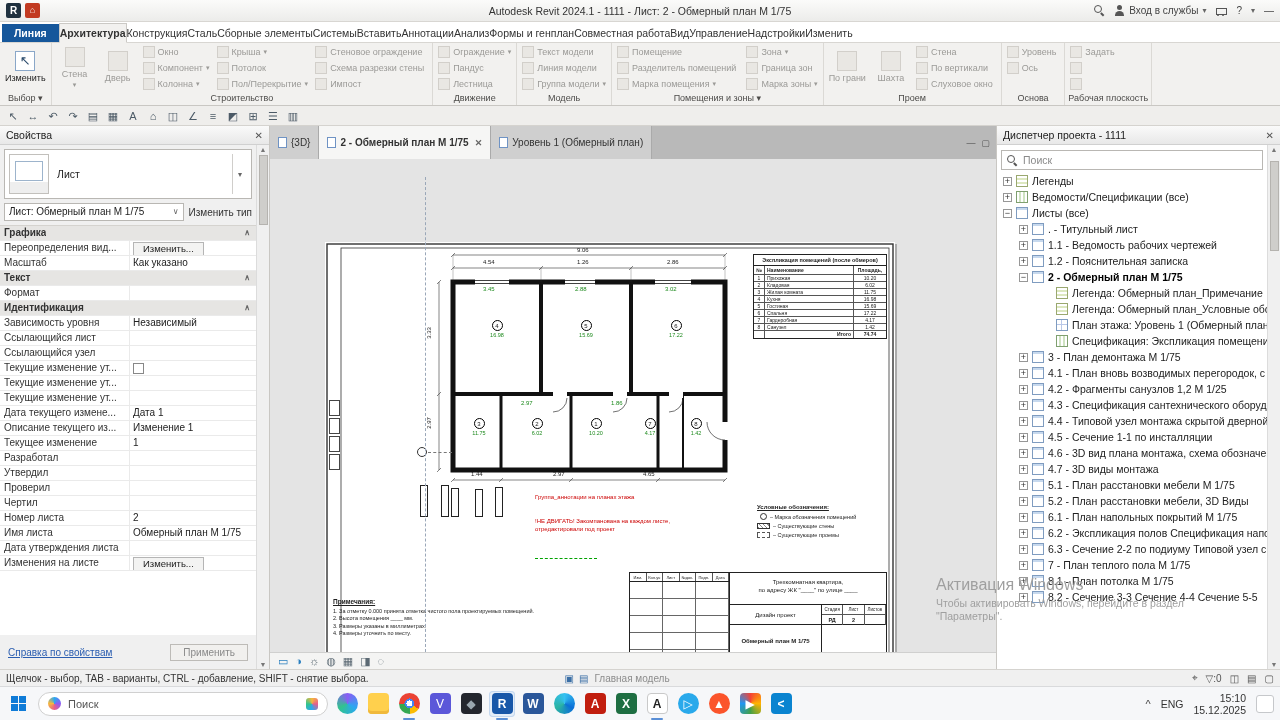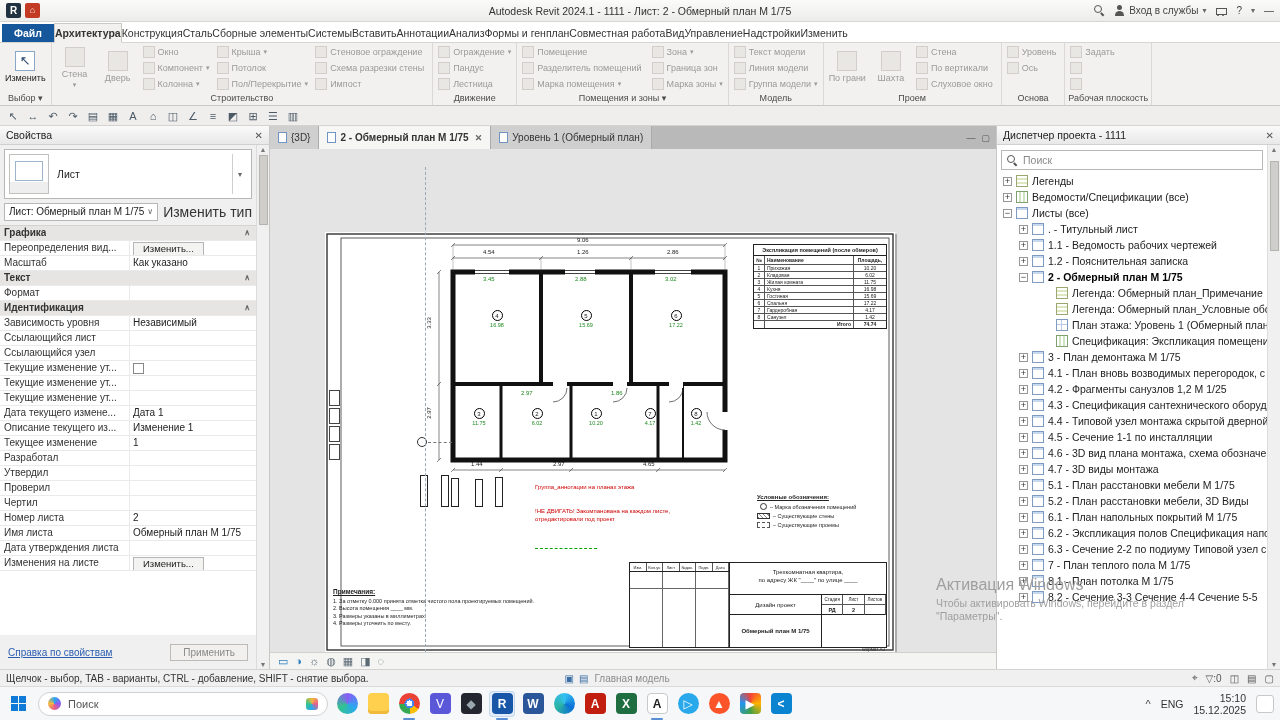--- a/index.html
+++ b/index.html
@@ -58,42 +58,42 @@
   .pbody{flex:1;display:flex;min-height:0;}
   .pcol{flex:1;display:flex;flex-direction:column;background:#f0f0f0;min-width:0;}
   .ptype{margin:4px;background:#fff;border:1px solid #b9b7b3;height:50px;display:flex;align-items:center;gap:8px;padding:4px;}
   .ptype .img{width:40px;height:40px;border:1px solid #c2c0bc;background:linear-gradient(180deg,#fff 70%,#eee 70%);position:relative;}
   .ptype .img::after{content:"";position:absolute;left:5px;top:6px;right:5px;height:18px;border:1px solid #9db4cc;}
   .ptype .cap{font-size:10.5px;}
   .ptype .dd{margin-left:auto;align-self:stretch;width:15px;border-left:1px solid #d0cecb;display:flex;align-items:center;justify-content:center;color:#666;font-size:8px;}
   .pcombo{display:flex;align-items:center;margin:0 4px 4px;gap:5px;text-align:right;}
   .pcombo .sel{flex:1;background:#fff;border:1px solid #b9b7b3;height:18px;line-height:16px;padding:0 4px;font-size:10px;display:flex;}
   .pcombo .sel .car{margin-left:auto;color:#666;font-size:8px;}
-  .pcombo .etype{font-size:14px;color:#333;white-space:nowrap;}
+  .pcombo .etype{font-size:10px;color:#333;white-space:nowrap;}
   .pgrid{flex:1;background:#fff;border-top:1px solid #d5d3cf;overflow:hidden;}
   .prow{display:flex;height:15px;line-height:14px;border-bottom:1px solid #eaeaea;font-size:10px;background:#fff;}
   .plab{width:130px;padding-left:4px;border-right:1px solid #eaeaea;overflow:hidden;white-space:nowrap;color:#333;}
   .pval{flex:1;padding-left:3px;overflow:hidden;white-space:nowrap;}
   .prow.section{background:#e6e5e3;font-weight:bold;position:relative;}
   .prow.section .plab{border-right:none;width:auto;}
   .prow.section::after{content:"\2227";position:absolute;right:6px;top:0;font-size:8px;color:#666;}
   .prow.btnval .pvt{display:inline-block;border:1px solid #b5b5b5;background:#f3f3f2;padding:0 9px;height:14px;line-height:11px;margin-top:1px;font-size:9.5px;}
   .prow.chk .pval::before{content:"";display:inline-block;width:9px;height:9px;border:1px solid #888;background:#fff;margin-top:2px;}
   .prow.chk.on .pval::before{content:"\2713";font-size:9px;line-height:8px;text-align:center;color:#222;}
   .pfoot{height:34px;display:flex;align-items:center;padding:0 8px;gap:8px;}
   .pfoot .hlp{color:#2a5db0;text-decoration:underline;font-size:10px;}
   .pfoot .apply{margin-left:auto;border:1px solid #bdbbb7;background:#f1f0ee;color:#8a8a8a;font-size:10px;padding:2px 12px;}
   .pscroll{width:13px;background:#f0f0f0;border-left:1px solid #dcdcdc;display:flex;flex-direction:column;align-items:center;font-size:7px;color:#777;flex:none;}
   .pscroll .thumb{width:9px;height:70px;background:#cfcecb;border:1px solid #b5b3af;margin-top:2px;}
   .pscroll .up{margin-top:1px;}
   .pscroll .dn{margin-top:auto;margin-bottom:1px;}
 
   
   .center{flex:1;display:flex;flex-direction:column;min-width:0;}
-  .vtabs{height:23px;background:#b9b9b9;display:flex;align-items:stretch;flex:none;}
+  .vtabs{height:33px;background:#b9b9b9;display:flex;align-items:stretch;flex:none;}
   .vtab{display:flex;align-items:center;gap:4px;padding:0 8px;background:#cfcfcf;border-right:1px solid #aaa;font-size:10px;color:#333;white-space:nowrap;}
   .vtab.active{background:#f6f6f5;font-weight:bold;}
   .vt-ic{width:9px;height:11px;background:#fff;border:1px solid #6f93c4;flex:none;}
   .vt-x{color:#666;font-size:9px;margin-left:2px;}
   .vt-x:empty{display:none;}
   .vwin{margin-left:auto;display:flex;align-items:center;gap:6px;padding:0 6px;color:#555;font-size:9px;}
   .canvas{flex:1;position:relative;background:#e4e4e4;overflow:hidden;}
   .guide{position:absolute;left:155px;top:18px;bottom:17px;border-left:1px dashed #9aa7b8;z-index:5;}
   .viewbar{position:absolute;left:0;right:0;bottom:0;height:17px;background:#f4f4f3;border-top:1px solid #d0d0cf;display:flex;align-items:center;gap:7px;padding-left:8px;z-index:6;}
   .viewbar .vi{font-size:11px;color:#5c6a74;line-height:17px;}
@@ -220,21 +220,21 @@
       </span>
       <span class="icon-cart"></span>
       <span class="tb-btn">?</span>
       <span class="tb-btn" style="font-size:8px;color:#666">▾</span>
       <span class="tb-btn">—</span>
     </span>
   </div>
 
   <div class="rtabs">
 
-  <span class="rtab file">Файл</span>
+  <span class="rtab file">Линия</span>
       <span class="rtab active">Архитектура</span>
       <span class="rtab">Конструкция</span>
       <span class="rtab">Сталь</span>
       <span class="rtab">Сборные элементы</span>
       <span class="rtab">Системы</span>
       <span class="rtab">Вставить</span>
       <span class="rtab">Аннотации</span>
       <span class="rtab">Анализ</span>
       <span class="rtab">Формы и генплан</span>
       <span class="rtab">Совместная работа</span>
@@ -352,20 +352,44 @@
             </div>
           </div>
         <div class="rlabel">Движение</div>
       </div>
 
       <div class="rgroup">
         <div class="rbtns">
 
             <div class="rbtn">
               <span class="ricon"></span>
+              <span class="rtxt">Текст модели</span>
+              <span class="rarr"></span>
+            </div>
+
+            <div class="rbtn">
+              <span class="ricon"></span>
+              <span class="rtxt">Линия  модели</span>
+              <span class="rarr"></span>
+            </div>
+
+            <div class="rbtn">
+              <span class="ricon"></span>
+              <span class="rtxt">Группа модели</span>
+              <span class="rarr">▾</span>
+            </div>
+          </div>
+        <div class="rlabel">Модель</div>
+      </div>
+
+      <div class="rgroup">
+        <div class="rbtns">
+
+            <div class="rbtn">
+              <span class="ricon"></span>
               <span class="rtxt">Помещение</span>
               <span class="rarr"></span>
             </div>
 
             <div class="rbtn">
               <span class="ricon"></span>
               <span class="rtxt">Разделитель помещений</span>
               <span class="rarr"></span>
             </div>
 
@@ -387,44 +411,20 @@
               <span class="rarr"></span>
             </div>
 
             <div class="rbtn">
               <span class="ricon"></span>
               <span class="rtxt">Марка зоны</span>
               <span class="rarr">▾</span>
             </div>
           </div>
         <div class="rlabel">Помещения и зоны ▾</div>
-      </div>
-
-      <div class="rgroup">
-        <div class="rbtns">
-
-            <div class="rbtn">
-              <span class="ricon"></span>
-              <span class="rtxt">Текст модели</span>
-              <span class="rarr"></span>
-            </div>
-
-            <div class="rbtn">
-              <span class="ricon"></span>
-              <span class="rtxt">Линия  модели</span>
-              <span class="rarr"></span>
-            </div>
-
-            <div class="rbtn">
-              <span class="ricon"></span>
-              <span class="rtxt">Группа модели</span>
-              <span class="rarr">▾</span>
-            </div>
-          </div>
-        <div class="rlabel">Модель</div>
       </div>
 
       <div class="rgroup">
         <div class="rbtns">
 
             <div class="rbtn big">
               <span class="ricon"></span>
               <span class="rtxt">По грани</span>
               <span class="rarr"></span>
             </div>

